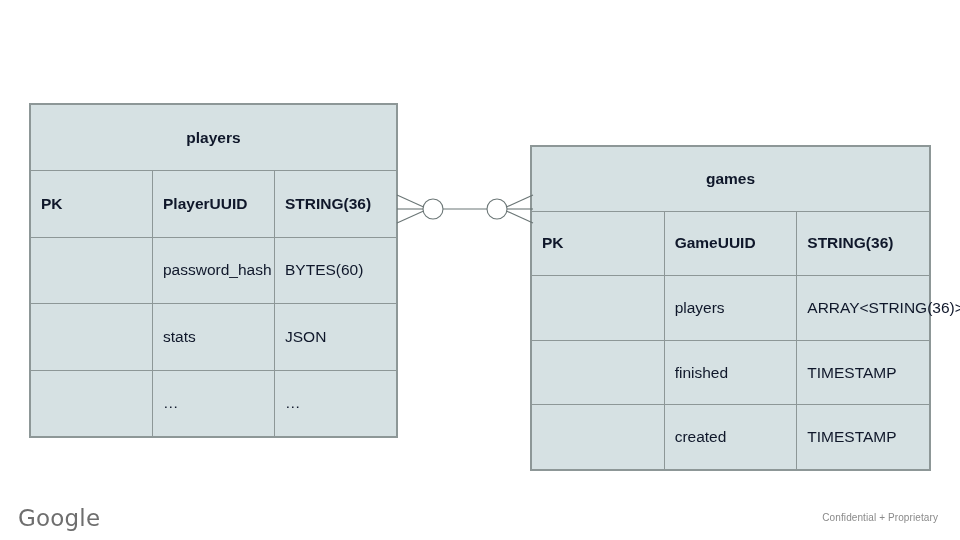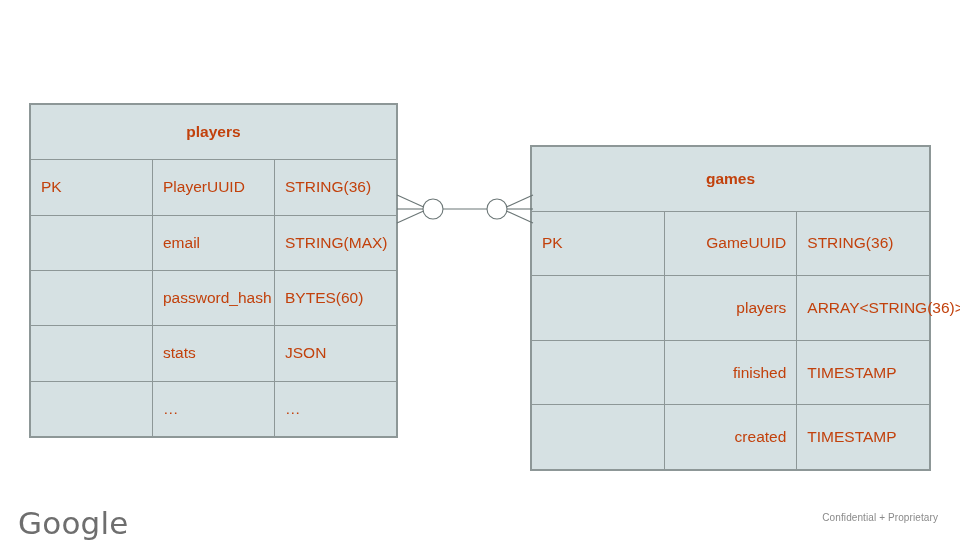--- a/index.html
+++ b/index.html
@@ -33,41 +33,41 @@
   }
   .entity table {
     border-collapse: collapse;
     width: 100%;
     height: 100%;
     table-layout: fixed;
   }
   .entity td {
     border: 1px solid #8d9797;
     background: #d6e1e3;
-    color: #c2410c;
+    color: #0f172a;
     font-size: 15.5px;
     padding: 0 10px;
     vertical-align: middle;
     white-space: nowrap;
     overflow: visible;
   }
   .entity tr {
     height: 41.5px;
   }
   .ent-title td {
     text-align: center;
     font-weight: bold;
     font-size: 15.5px;
   }
   .key-cell {
     font-weight: bold;
     font-size: 15.5px;
   }
   .pk-row td {
-    font-weight: normal;
+    font-weight: bold;
   }
   .ellipsis-cell {
     vertical-align: bottom;
     padding-bottom: 4px;
     letter-spacing: 1px;
   }
 
   
   #players-entity {
     left: 29px;
@@ -80,38 +80,38 @@
   #players-entity .c-type  { width: 149px; }
 
   
   #games-entity {
     left: 530px;
     top: 145px;
     width: 401px;
     height: 326px;
   }
   #games-entity .c-key   { width: 70px; }
-  #games-entity .c-field { width: 120px; text-align: right; }
+  #games-entity .c-field { width: 120px; }
   #games-entity .c-type  { width: 211px; }
 
   
   #relationship-connector {
     position: absolute;
     left: 390px;
     top: 180px;
     width: 150px;
     height: 60px;
   }
 
   
   #footer-logo {
     position: absolute;
     left: 18px;
     top: 505px;
-    font-size: 31px;
+    font-size: 23px;
     color: #6e6e6e;
     letter-spacing: 0.2px;
     font-family: "DejaVu Sans", sans-serif;
     font-weight: 400;
   }
   #footer-confidential {
     position: absolute;
     right: 22px;
     top: 512px;
     font-size: 10px;
@@ -130,25 +130,20 @@
           <tr class="ent-title">
         <td colspan="3">players</td>
       </tr>
       <tr class="pk-row">
         <td class="c-key key-cell">PK</td>
         <td class="c-field key-cell">PlayerUUID</td>
         <td class="c-type key-cell">STRING(36)</td>
       </tr>
       <tr>
         <td class="c-key"></td>
-        <td class="c-field">email</td>
-        <td class="c-type">STRING(MAX)</td>
-      </tr>
-      <tr>
-        <td class="c-key"></td>
         <td class="c-field">password_hash</td>
         <td class="c-type">BYTES(60)</td>
       </tr>
       <tr>
         <td class="c-key"></td>
         <td class="c-field">stats</td>
         <td class="c-type">JSON</td>
       </tr>
       <tr>
         <td class="c-key"></td>

